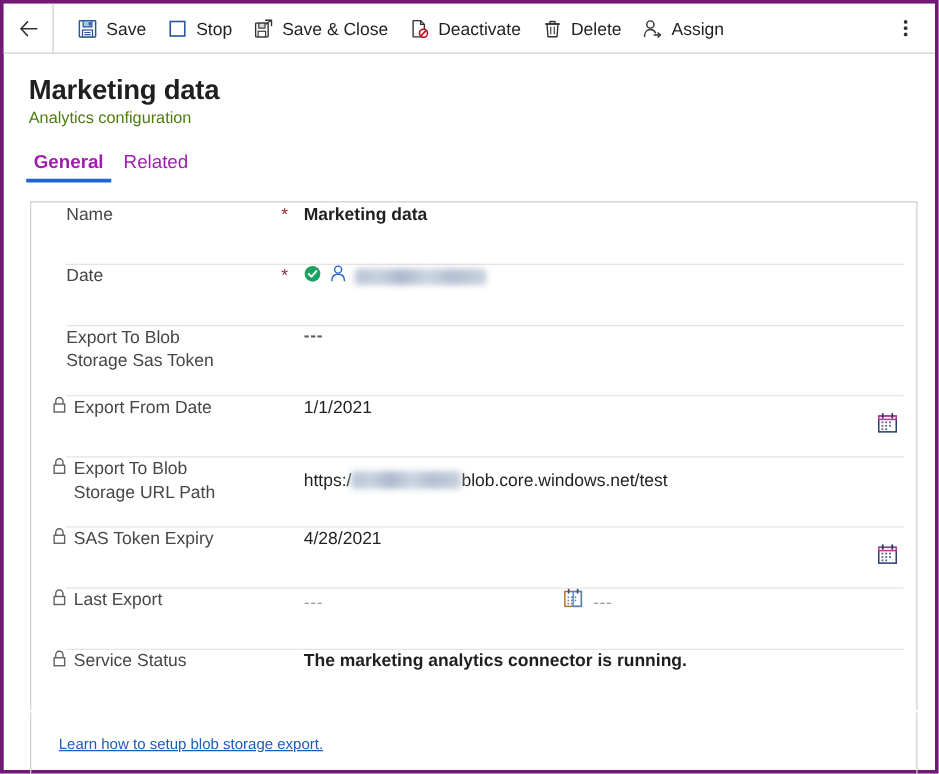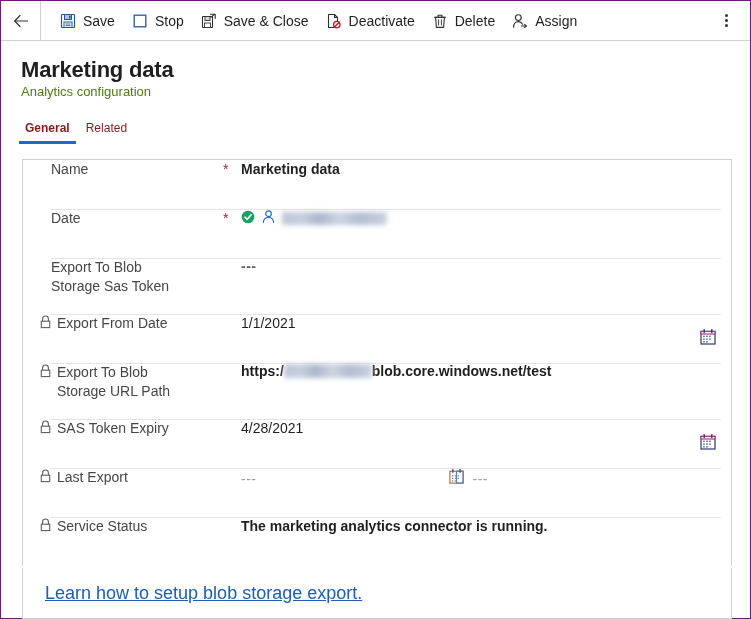--- a/index.html
+++ b/index.html
@@ -13,21 +13,21 @@
     background: #ffffff;
     font-family: "Liberation Sans", sans-serif;
     color: #323130;
     overflow: hidden;
   }
   .app-frame {
     position: relative;
     width: 751px;
     height: 619px;
     box-sizing: border-box;
-    border: 1px solid #701a75;
+    border: 3px solid #701a75;
     background: #ffffff;
   }
 
   
   .commandbar {
     display: flex;
     align-items: center;
     height: 40px;
     box-sizing: border-box;
     border-bottom: 1px solid #d2d0ce;
@@ -123,22 +123,22 @@
     display: flex;
     align-items: flex-end;
     gap: 4px;
     padding-left: 18px;
     margin-top: 14px;
     height: 30px;
   }
   .tab {
     position: relative;
     padding: 0 6px 7px 6px;
-    font-size: 12px;
-    color: #7f1d1d;
+    font-size: 15px;
+    color: #a21caf;
     cursor: pointer;
     line-height: 18px;
   }
   .tab.active {
     font-weight: 600;
   }
   .tab.active::after {
     content: "";
     position: absolute;
     left: 0;
@@ -240,22 +240,23 @@
     vertical-align: middle;
   }
   .redacted.owner-name { width: 105px; }
   .redacted.url-part { width: 88px; height: 14px; }
 
   .url-line {
     display: flex;
     align-items: center;
     gap: 0;
     font-size: 14px;
-    font-weight: 700;
+    font-weight: 400;
     color: #201f1e;
+    margin-top: 11px;
   }
   .cal-right {
     position: absolute;
     right: 14px;
     top: 50%;
     transform: translateY(-50%);
     cursor: pointer;
   }
   .cal-mid { cursor: pointer; flex: none; }
   .spacer-56 { width: 175px; flex: none; }
@@ -268,21 +269,21 @@
     width: 710px;
     box-sizing: border-box;
     border: 1px solid #d2d0ce;
     border-top: none;
     height: 51px;
     display: flex;
     align-items: center;
     padding-left: 22px;
   }
   .doc-link {
-    font-size: 18px;
+    font-size: 12px;
     color: #1a5fb4;
     text-decoration: underline;
     cursor: pointer;
   }
 </style>
 </head>
 <body>
 
 <div class="app-frame">
 

